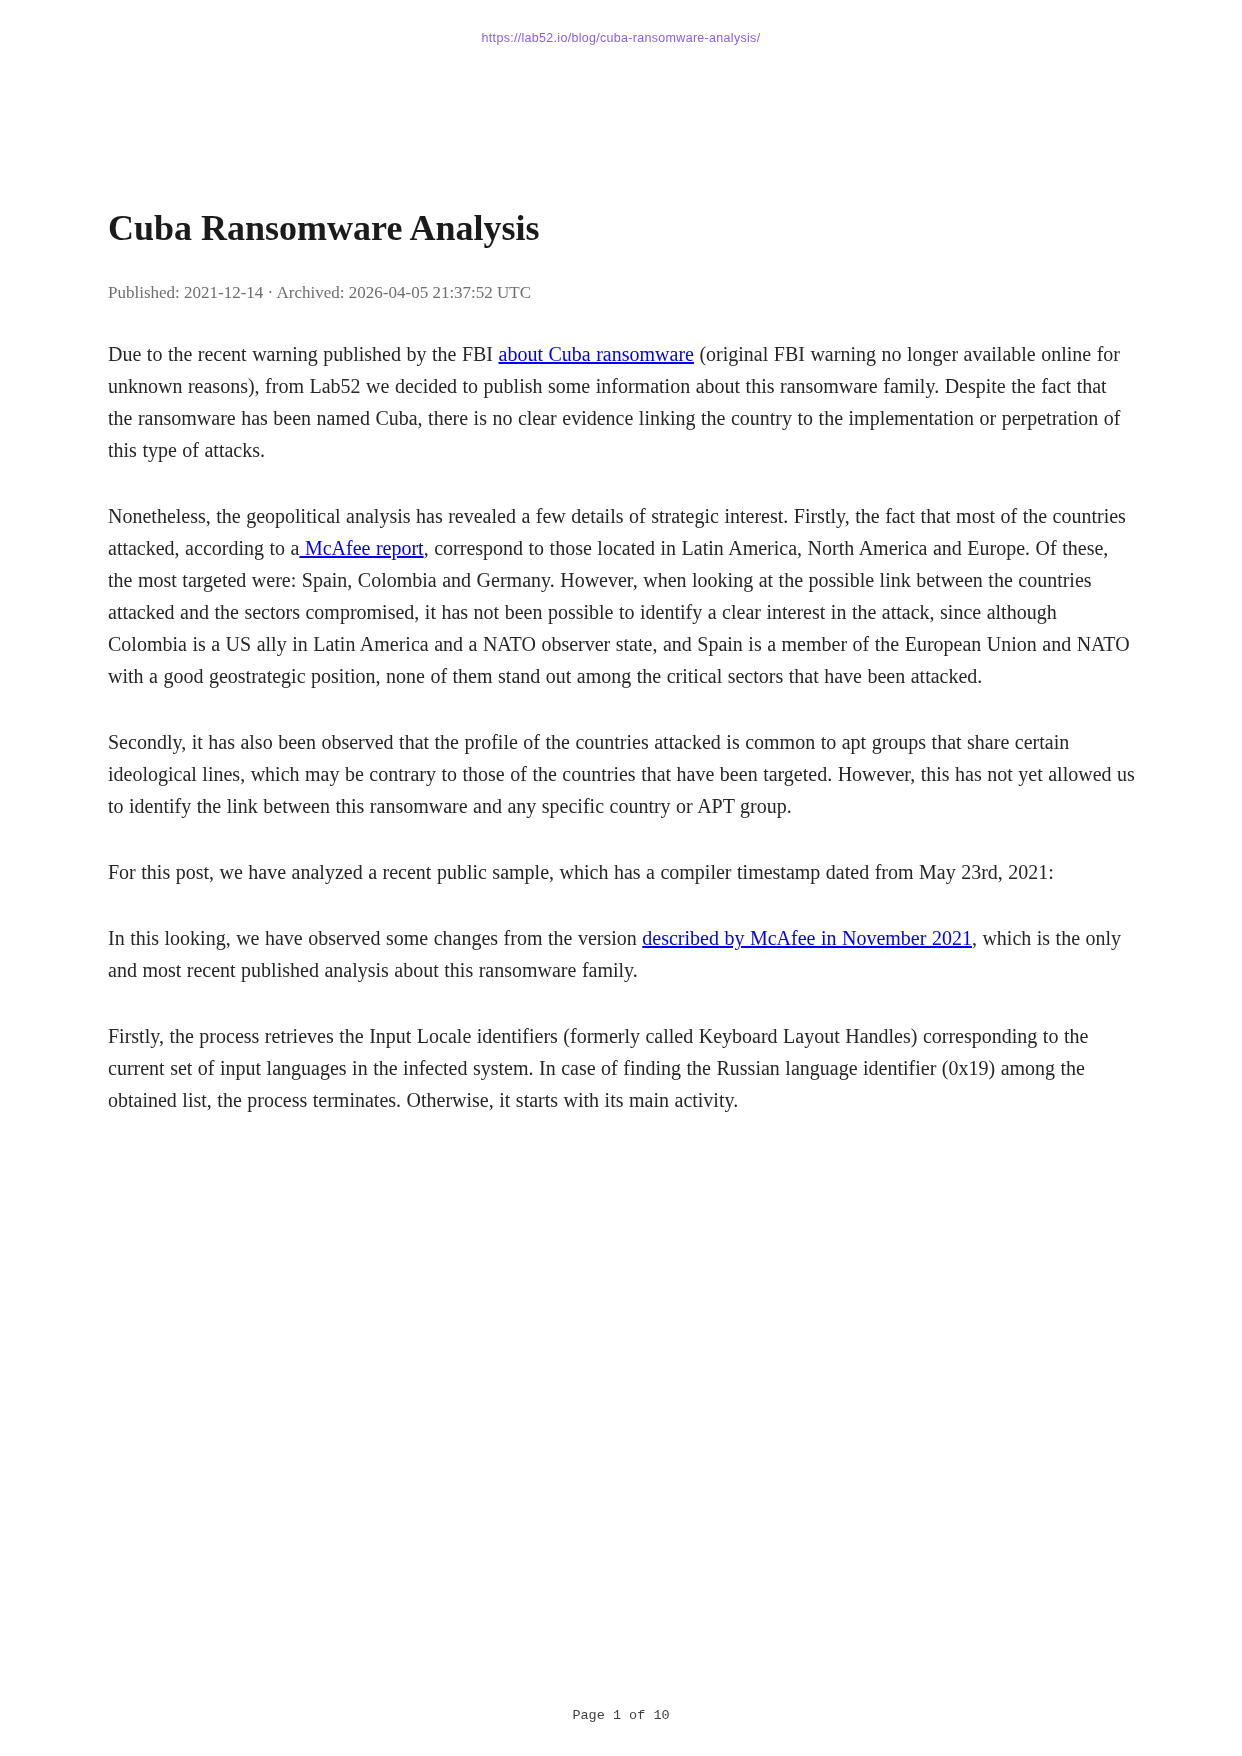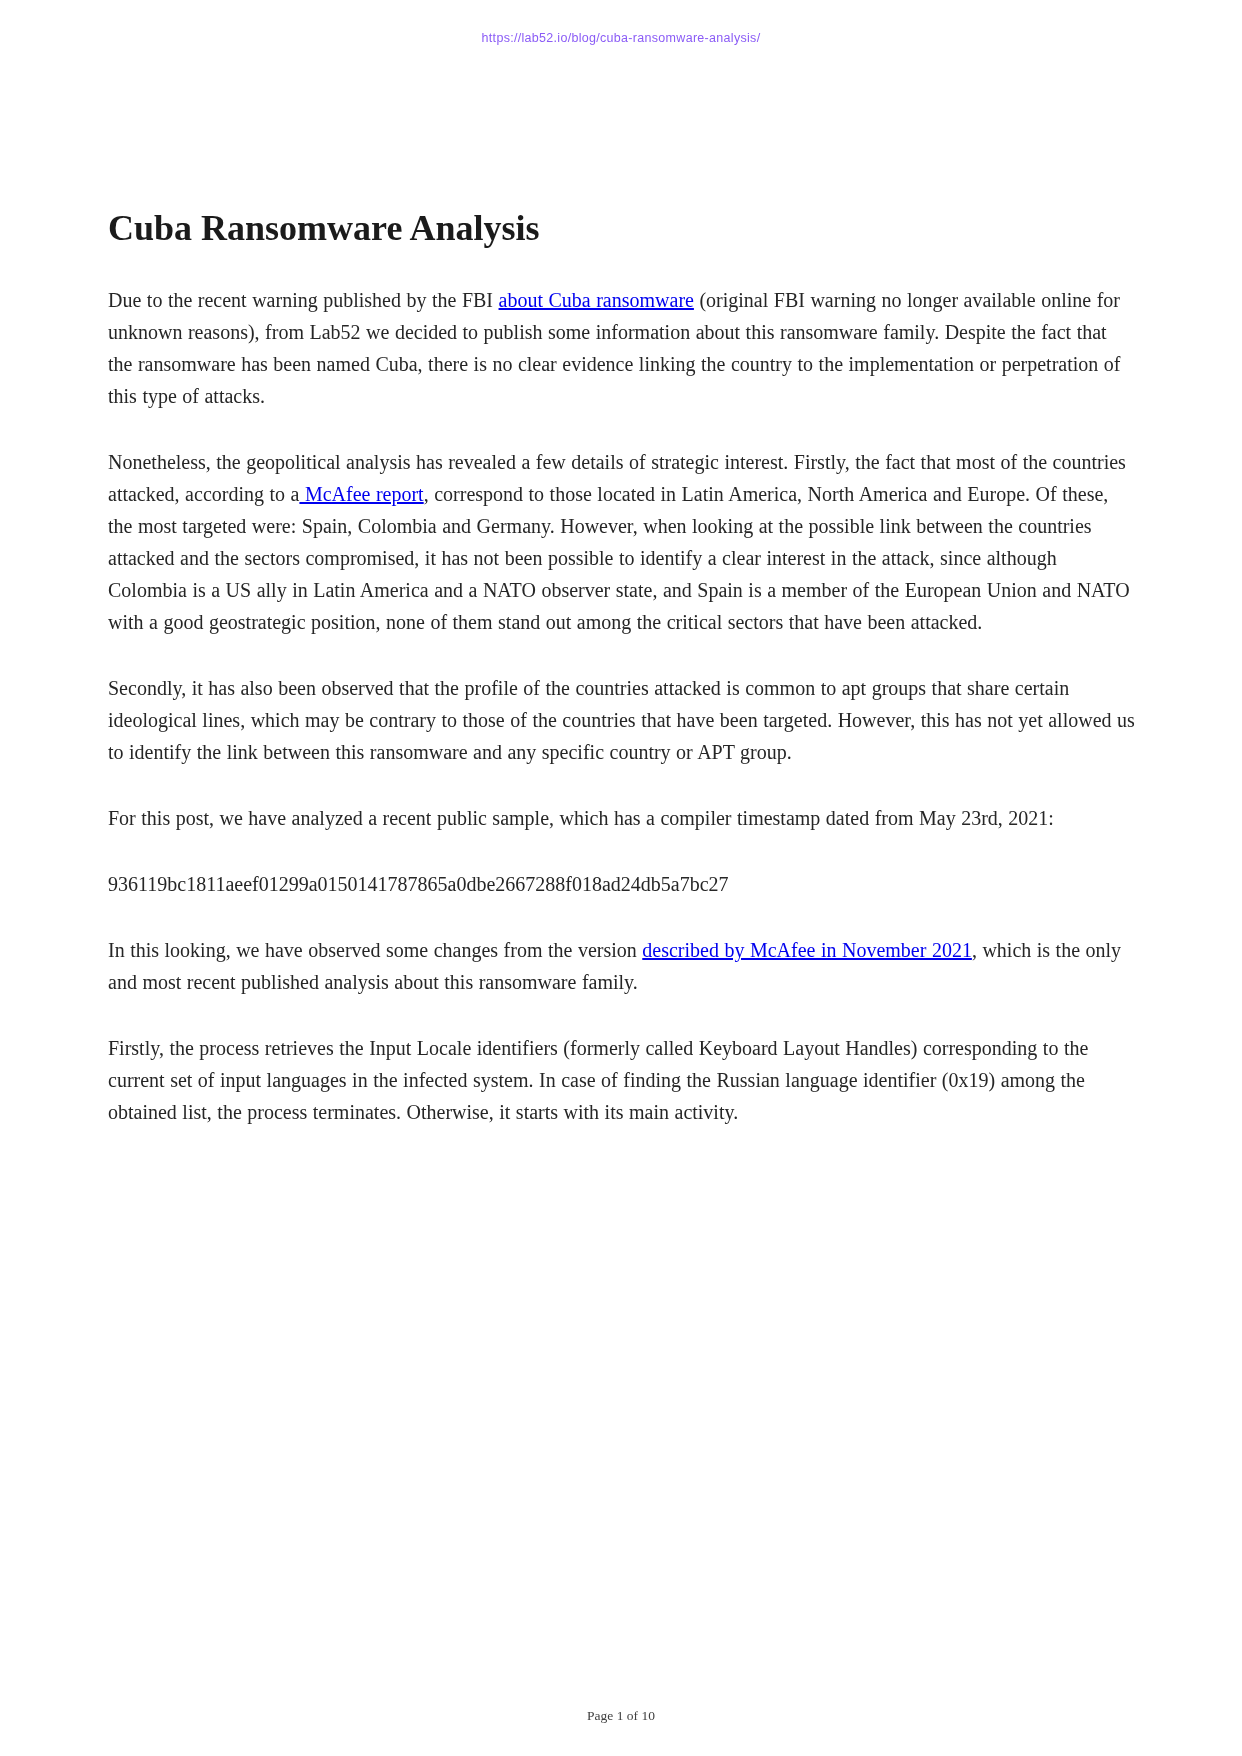--- a/index.html
+++ b/index.html
@@ -55,36 +55,36 @@
     text-decoration: underline;
     cursor: pointer;
     text-align: right;
   }
   .page-footer {
     position: absolute;
     top: 1708px;
     left: 0;
     right: 0;
     text-align: center;
-    font-family: Liberation Serif, serif;
+    font-family: Liberation Mono, monospace;
     font-size: 13.5px;
     color: #404040;
   }
 </style>
 </head>
 <body>
 
 <div class="url-header">https://lab52.io/blog/cuba-ransomware-analysis/</div>
 
 <main class="content">
   <h1 class="title">Cuba Ransomware Analysis</h1>
+  <p class="meta">Published: 2021-12-14 · Archived: 2026-04-05 21:37:52 UTC</p>
   <div id="article-body">
       <p class="para"><span>Due to the recent warning published by the FBI </span><a href="#" class="link">about Cuba ransomware</a><span> (original FBI warning no longer available online for unknown reasons), from Lab52 we decided to publish some information about this ransomware family. Despite the fact that the ransomware has been named Cuba, there is no clear evidence linking the country to the implementation or perpetration of this type of attacks.</span></p>
       <p class="para"><span>Nonetheless, the geopolitical analysis has revealed a few details of strategic interest. Firstly, the fact that most of the countries attacked, according to a</span><a href="#" class="link"> McAfee report</a><span>, correspond to those located in Latin America, North America and Europe. Of these, the most targeted were: Spain, Colombia and Germany. However, when looking at the possible link between the countries attacked and the sectors compromised, it has not been possible to identify a clear interest in the attack, since although Colombia is a US ally in Latin America and a NATO observer state, and Spain is a member of the European Union and NATO with a good geostrategic position, none of them stand out among the critical sectors that have been attacked.</span></p>
       <p class="para"><span>Secondly, it has also been observed that the profile of the countries attacked is common to apt groups that share certain ideological lines, which may be contrary to those of the countries that have been targeted. However, this has not yet allowed us to identify the link between this ransomware and any specific country or APT group.</span></p>
       <p class="para"><span>For this post, we have analyzed a recent public sample, which has a compiler timestamp dated from May 23rd, 2021:</span></p>
-      <p class="para"><span>936119bc1811aeef01299a0150141787865a0dbe2667288f018ad24db5a7bc27</span></p>
       <p class="para"><span>In this looking, we have observed some changes from the version </span><a href="#" class="link">described by McAfee in November 2021</a><span>, which is the only and most recent published analysis about this ransomware family.</span></p>
       <p class="para"><span>Firstly, the process retrieves the Input Locale identifiers (formerly called Keyboard Layout Handles) corresponding to the current set of input languages in the infected system. In case of finding the Russian language identifier (0x19) among the obtained list, the process terminates. Otherwise, it starts with its main activity.</span></p>
     </div>
 </main>
 
 <div class="page-footer">Page 1 of 10</div>
 
 </body></html>

